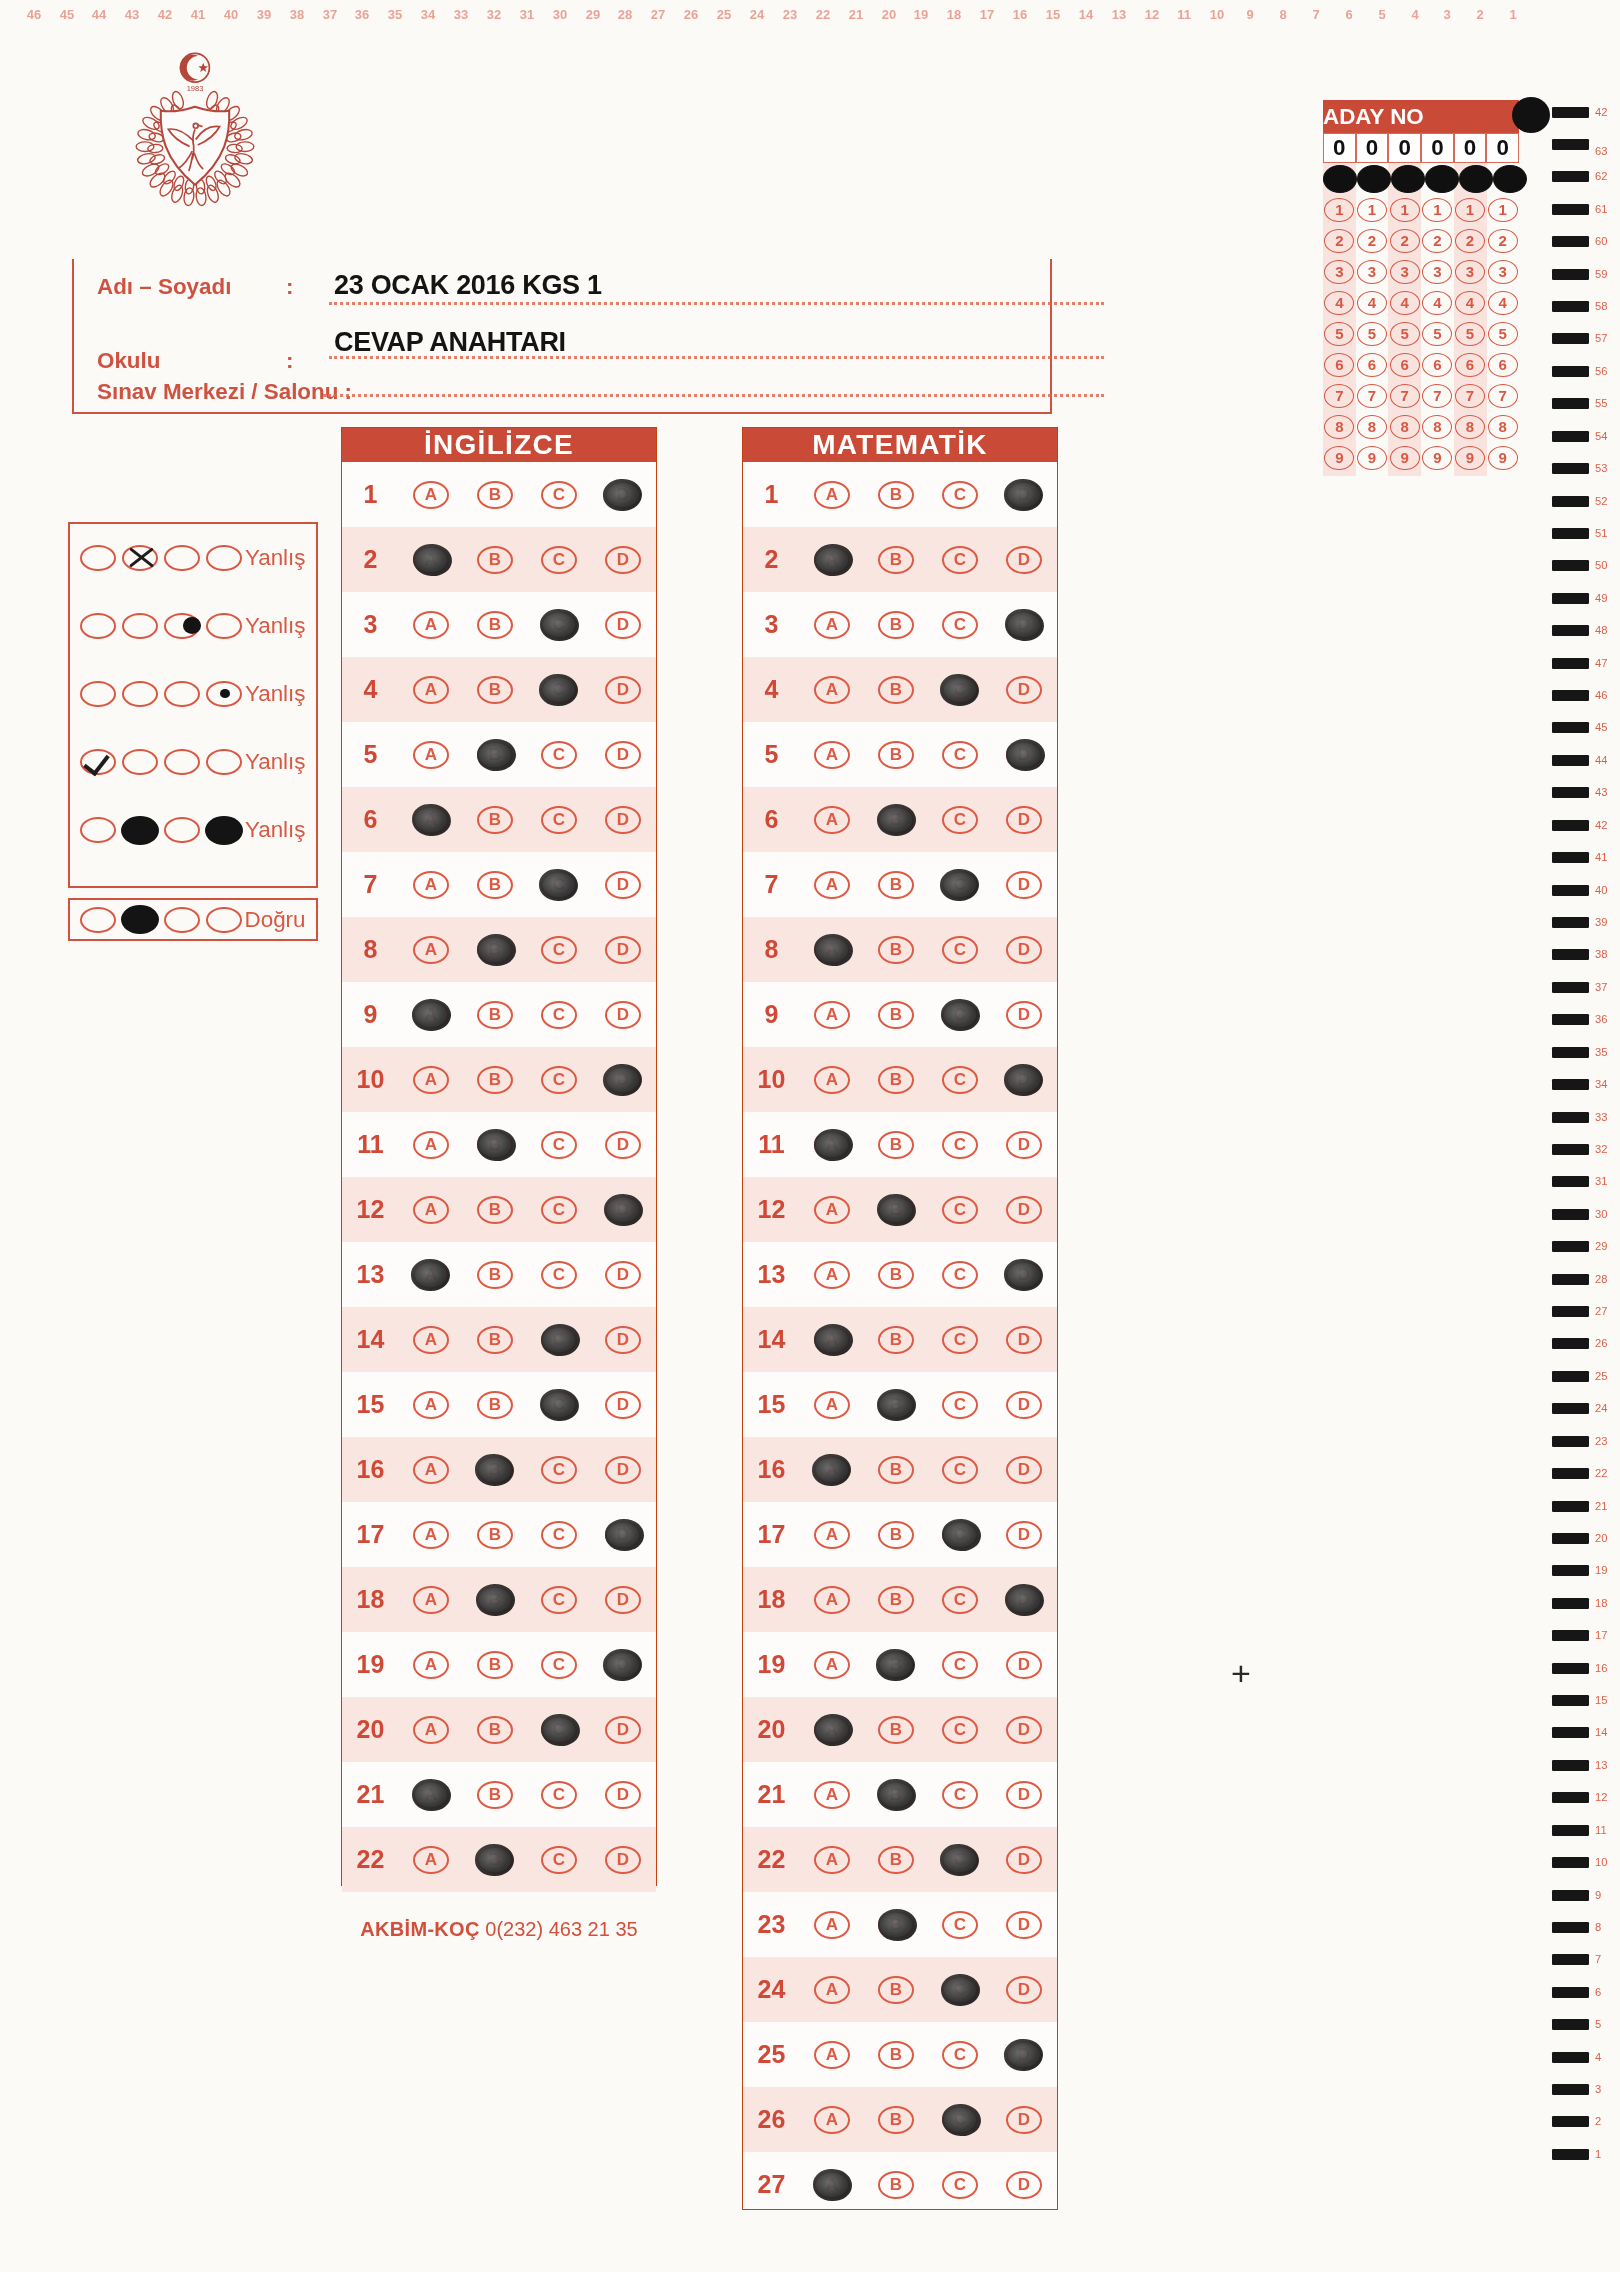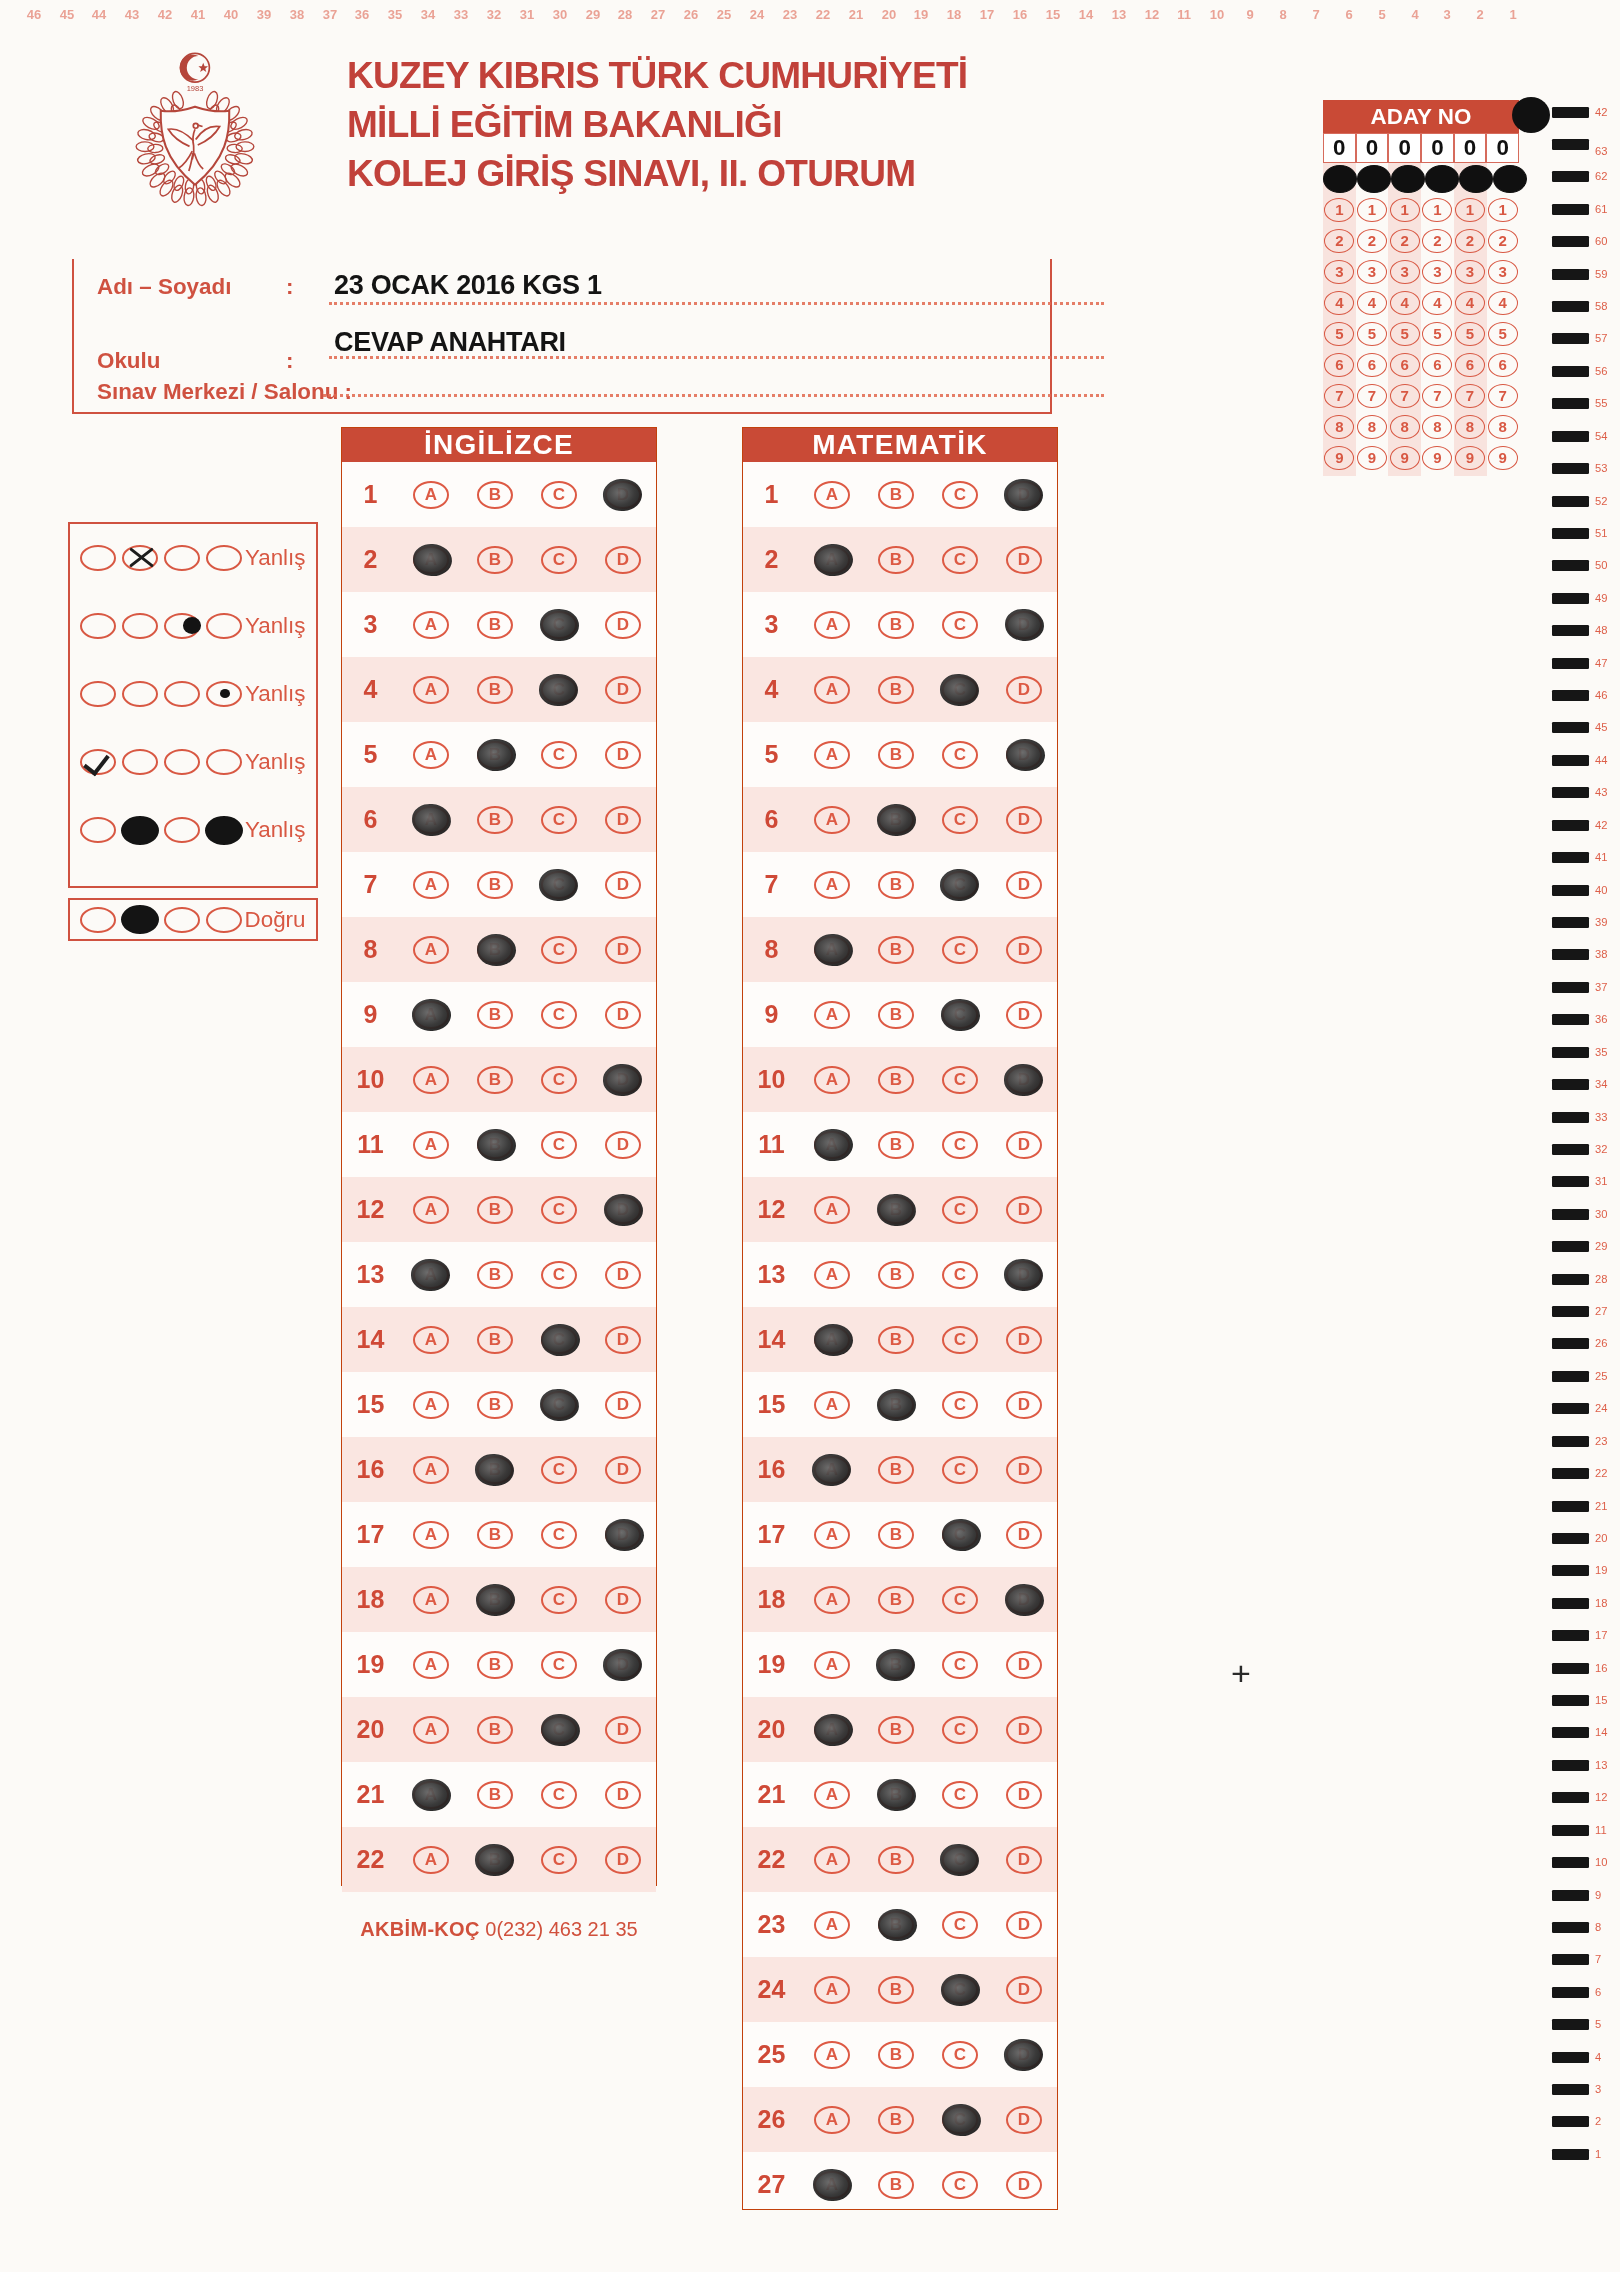--- a/index.html
+++ b/index.html
@@ -55,21 +55,21 @@
           color:#dd5a44;font-size:17px;font-weight:bold;display:flex;align-items:center;justify-content:center;}
   .pmark{position:absolute;width:39px;height:32px;border-radius:48% 52% 50% 50%;
          background:radial-gradient(ellipse at 42% 42%,#646464 0%,#2e2e2e 48%,#191919 78%,#3c3c3c 100%);
          opacity:.94;transform:rotate(var(--r,-5deg));}
   
   .footer{position:absolute;left:341px;top:1918px;width:316px;text-align:center;font-size:20px;
           color:#d0503c;white-space:nowrap;}
   .footer b{font-weight:bold;letter-spacing:0.3px;}
   
   .aday{position:absolute;left:1323px;top:100px;width:196px;}
-  .aday-head{height:33px;background:#c94a36;color:#fff;font-size:22.4px;font-weight:bold;text-align:center;
+  .aday-head{height:33px;background:#c94a36;color:#fff;font-size:22.4px;font-weight:bold;text-align:left;
              line-height:33px;}
   .aday-digits{display:flex;height:30px;}
   .adigit{flex:1;border:1.3px solid rgba(207,81,64,.85);box-sizing:border-box;background:#fff;
           color:#111;font-size:22.4px;font-weight:bold;display:flex;align-items:center;justify-content:center;}
   .aday-grid{position:relative;height:313px;}
   .coltint{position:absolute;top:0;height:100%;background:#f8e3de;width:33px;}
   .arow{position:relative;display:flex;height:31px;}
   .acell{flex:1;display:flex;align-items:center;justify-content:center;}
   .abubble{width:30px;height:24px;border:1.6px solid #d85843;border-radius:50%;box-sizing:border-box;
            color:#d85843;font-size:15px;font-weight:bold;display:flex;align-items:center;justify-content:center;}
@@ -193,25 +193,20 @@
       <path d="M104,120 l7,2"></path>
       <path d="M100,126 C97,133 96,141 98,150 C99,158 98,164 96,170"></path>
       <path d="M98,143 C86,131 73,124 61,126 C67,136 78,145 92,151"></path>
       <path d="M101,141 C110,127 122,120 136,122 C130,133 118,143 104,149"></path>
       <path d="M96,158 C90,170 84,178 76,183"></path>
       <path d="M97,161 C95,173 93,181 91,187"></path>
       <path d="M99,161 C103,173 106,180 112,184"></path>
     </g>
   </svg>
 
-  <div class="title">
-    <div>KUZEY KIBRIS TÜRK CUMHURİYETİ</div>
-    <div>MİLLİ EĞİTİM BAKANLIĞI</div>
-    <div>KOLEJ GİRİŞ SINAVI, II. OTURUM</div>
-  </div>
 
 
   <div class="info-box">
     <span class="ilabel" style="left:23px;top:14.5px">Adı – Soyadı</span>
     <span class="icolon" style="left:212px;top:14.5px">:</span>
     <span class="ivalue" style="left:260px;top:10.5px">23 OCAK 2016 KGS 1</span>
     <div class="idots" style="left:255px;top:43px;width:775px"></div>
 
     <span class="ilabel" style="left:23px;top:89px">Okulu</span>
     <span class="icolon" style="left:212px;top:89px">:</span>

